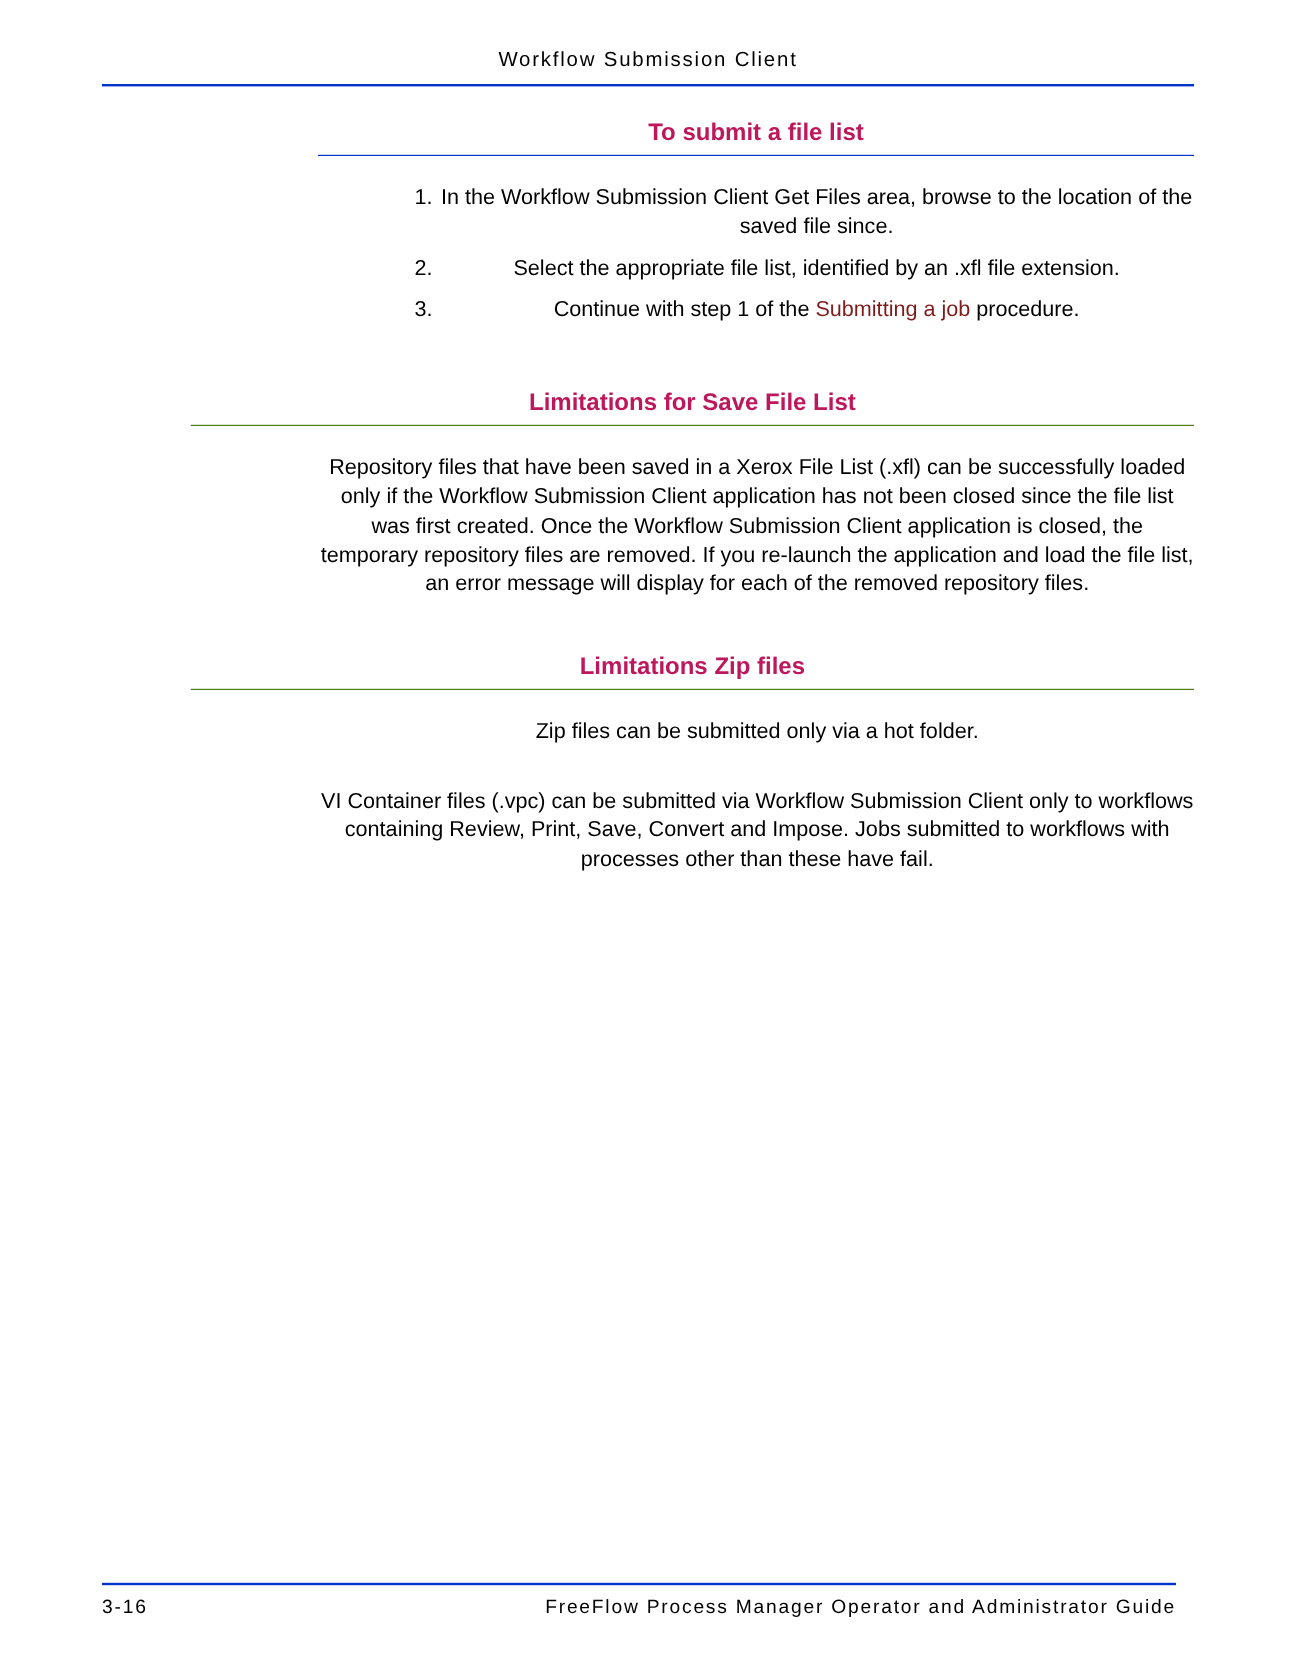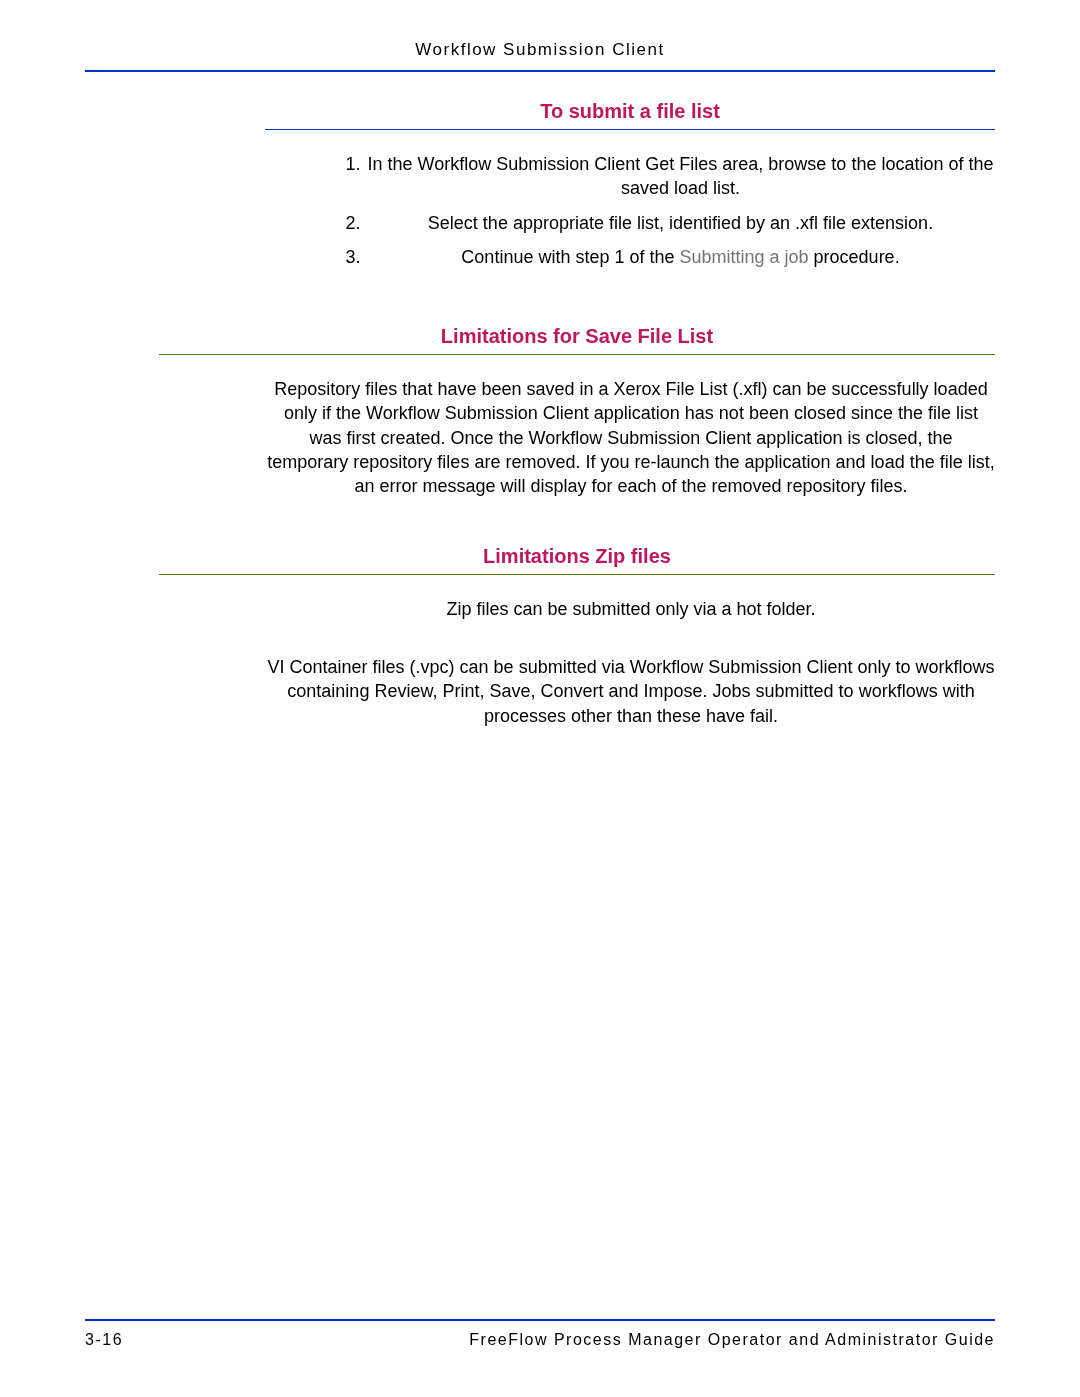--- a/index.html
+++ b/index.html
@@ -8,40 +8,40 @@
     .header { font-size: 17px; letter-spacing: 1.5px; padding-bottom: 10px; border-bottom: 2px solid #0033cc; margin-bottom: 28px; }
     .section-block.indent-1 { margin-left: 180px; }
     .section-block.indent-0 { margin-left: 74px; }
     .section-heading { color: #be185d; font-weight: bold; font-size: 20px; padding-bottom: 6px; border-bottom: 1px solid #0033cc; margin-bottom: 22px; }
     .indent-0 .section-heading { border-bottom: 1px solid #4d7c0f; }
     .ol { list-style: none; margin-left: 75px; }
     .ol .li { display: flex; margin-bottom: 10px; font-size: 18px; line-height: 1.35; }
     .ol .num { width: 26px; flex-shrink: 0; }
     .ol .txt { flex: 1; }
     .body-para { margin-left: 108px; font-size: 18px; line-height: 1.35; }
-    .link { color: #737373; }
+    .link { color: #7f1d1d; }
     .section-gap { height: 46px; }
     .section-gap-small { height: 34px; }
-    .footer { position: absolute; bottom: 48px; left: 85px; right: 85px; border-top: 2px solid #0033cc; padding-top: 10px; display: flex; justify-content: space-between; font-size: 16px; letter-spacing: 1.5px; }
+    .footer { position: absolute; bottom: 48px; left: 85px; right: 100px; border-top: 2px solid #0033cc; padding-top: 10px; display: flex; justify-content: space-between; font-size: 16px; letter-spacing: 1.5px; }
   </style>
 </head>
 <body>
 
 <div class="page">
 
   <div class="header">
     <span>Workflow Submission Client</span>
   </div>
 
   <div class="section-block indent-1">
     <div class="section-heading">To submit a file list</div>
     <ol class="ol">
       <li class="li">
         <span class="num">1.</span>
-        <span class="txt">In the Workflow Submission Client Get Files area, browse to the location of the saved load list.</span>
+        <span class="txt">In the Workflow Submission Client Get Files area, browse to the location of the saved file since.</span>
       </li>
       <li class="li">
         <span class="num">2.</span>
         <span class="txt">Select the appropriate file list, identified by an .xfl file extension.</span>
       </li>
       <li class="li">
         <span class="num">3.</span>
         <span class="txt">
           <span>Continue with step 1 of the </span><span class="link">Submitting a job</span><span> procedure.</span>
         </span>

